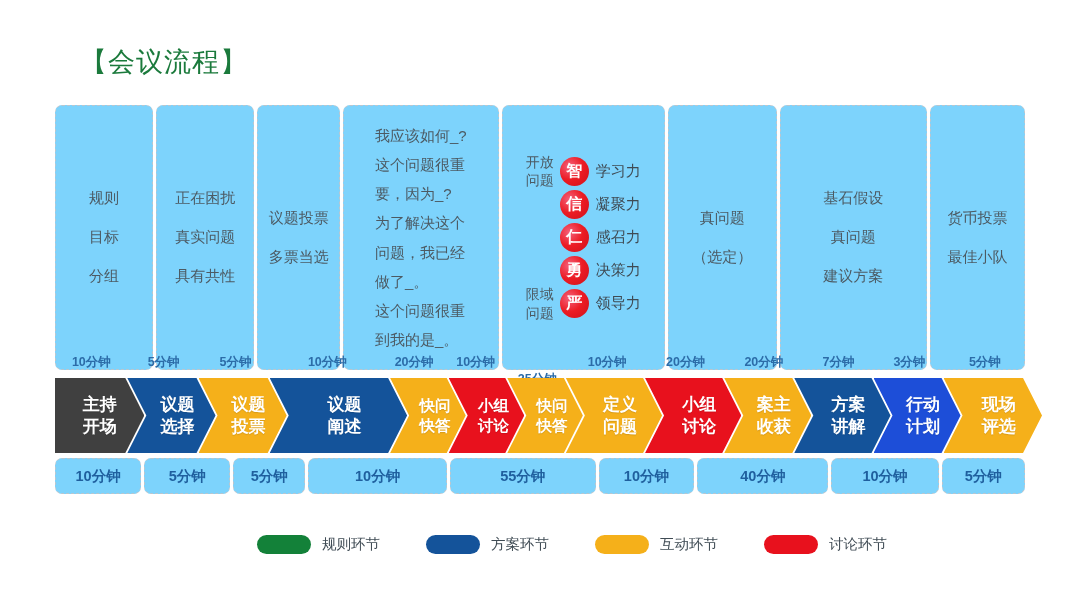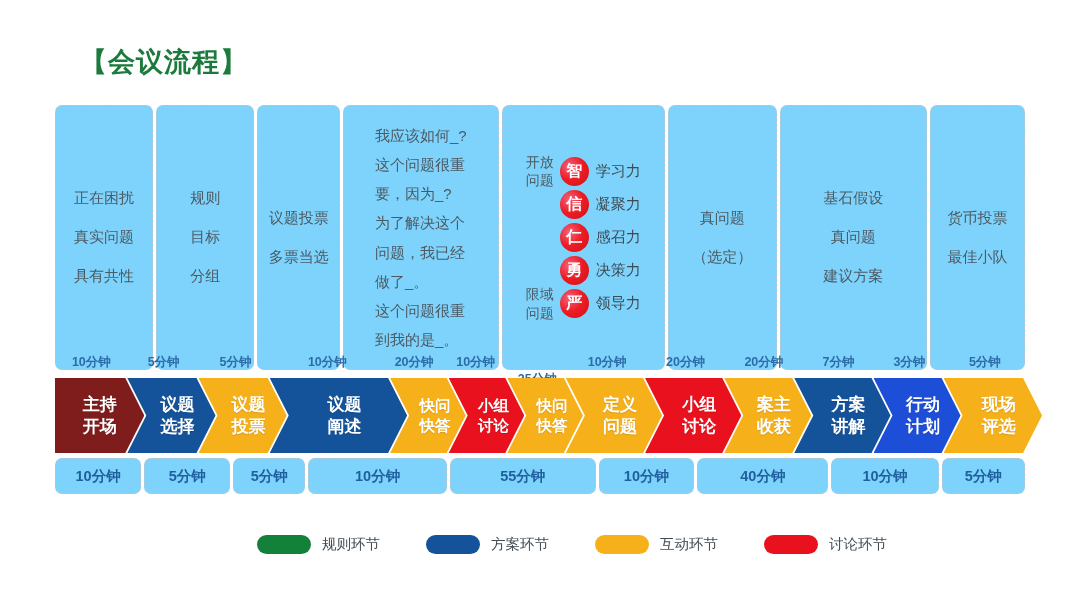--- a/index.html
+++ b/index.html
@@ -5,21 +5,21 @@
   html,body{margin:0;padding:0;}
   body{
     width:1080px;height:608px;
     background:#ffffff;
     font-family:"Liberation Sans","DejaVu Sans",sans-serif;
     overflow:hidden;
     position:relative;
   }
   #page-title{
     position:absolute;left:80px;top:44px;
-    font-size:27px;font-weight:bold;
+    font-size:27px;font-weight:normal;
     color:#1b7a3c;letter-spacing:1px;
     white-space:nowrap;
   }
 
   
   .dash{
     border:1px dashed #b9c6cf;
     border-radius:7px;
     background:#7dd3fc;
     box-sizing:border-box;
@@ -143,30 +143,30 @@
   .legend-text{color:#3f4b54;font-size:14.5px;white-space:nowrap;}
 </style>
 </head>
 <body>
 
 <div id="page-title">【会议流程】</div>
 
 <div id="detail-row">
     <div class="detail-box dash" style="flex: 88 0 0px;">
       <div class="lines">
+        <div class="ln">规则</div>
+        <div class="ln">目标</div>
+        <div class="ln">分组</div>
+      </div>
+    </div>
+    <div class="detail-box dash" style="flex: 88 0 0px;">
+      <div class="lines">
         <div class="ln">正在困扰</div>
         <div class="ln">真实问题</div>
         <div class="ln">具有共性</div>
-      </div>
-    </div>
-    <div class="detail-box dash" style="flex: 88 0 0px;">
-      <div class="lines">
-        <div class="ln">规则</div>
-        <div class="ln">目标</div>
-        <div class="ln">分组</div>
       </div>
     </div>
     <div class="detail-box dash" style="flex: 73 0 0px;">
       <div class="lines">
         <div class="ln">议题投票</div>
         <div class="ln">多票当选</div>
       </div>
     </div>
     <div class="detail-box dash" style="flex: 143 0 0px;">
       <div class="lines tight">
@@ -247,21 +247,21 @@
     <div class="minute-cell" style="flex: 66 0 0px; margin-top: 27px;">25分钟</div>
     <div class="minute-cell" style="flex: 84 0 0px;">10分钟</div>
     <div class="minute-cell" style="flex: 84 0 0px;">20分钟</div>
     <div class="minute-cell" style="flex: 84 0 0px;">20分钟</div>
     <div class="minute-cell" style="flex: 76 0 0px;">7分钟</div>
     <div class="minute-cell" style="flex: 76 0 0px;">3分钟</div>
     <div class="minute-cell" style="flex: 86 0 0px;">5分钟</div>
   </div>
 
 <div id="arrow-band">
-    <div class="arrow first" style="flex: 78 0 0px; background: #7f1d1d; z-index: 13;">
+    <div class="arrow first" style="flex: 78 0 0px; background: #404040; z-index: 13;">
       <div class="arrow-label">
         <div>主持</div>
         <div>开场</div>
       </div>
     </div>
     <div class="arrow" style="flex: 77 0 0px; background: rgb(20, 83, 154); z-index: 12;">
       <div class="arrow-label">
         <div>议题</div>
         <div>选择</div>
       </div>

